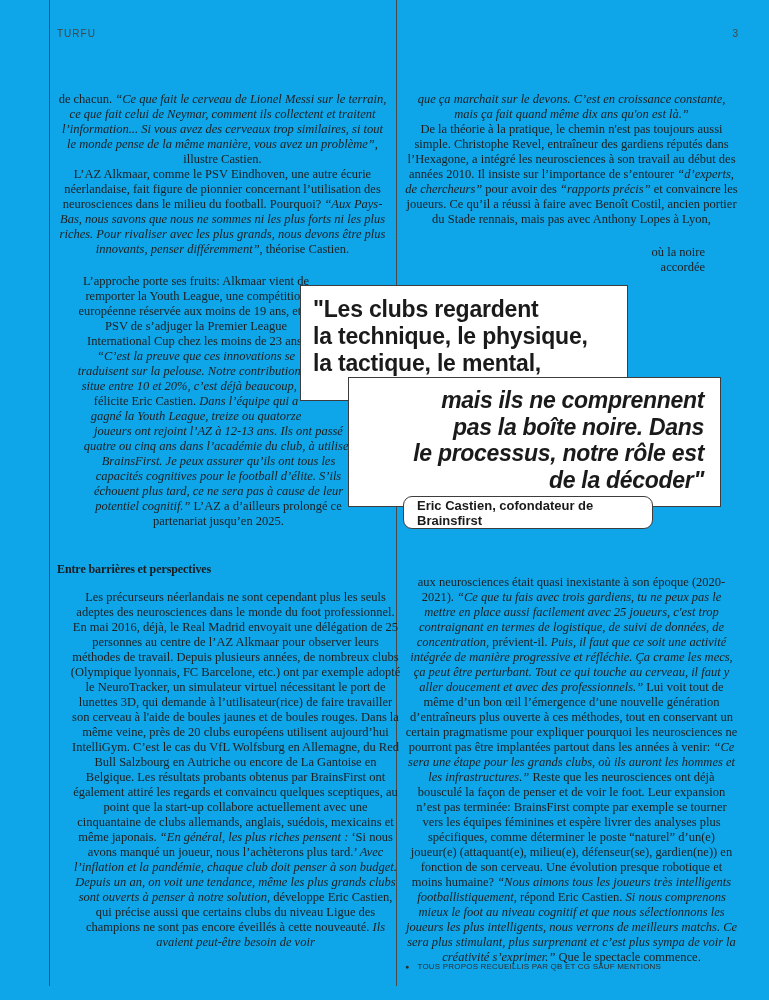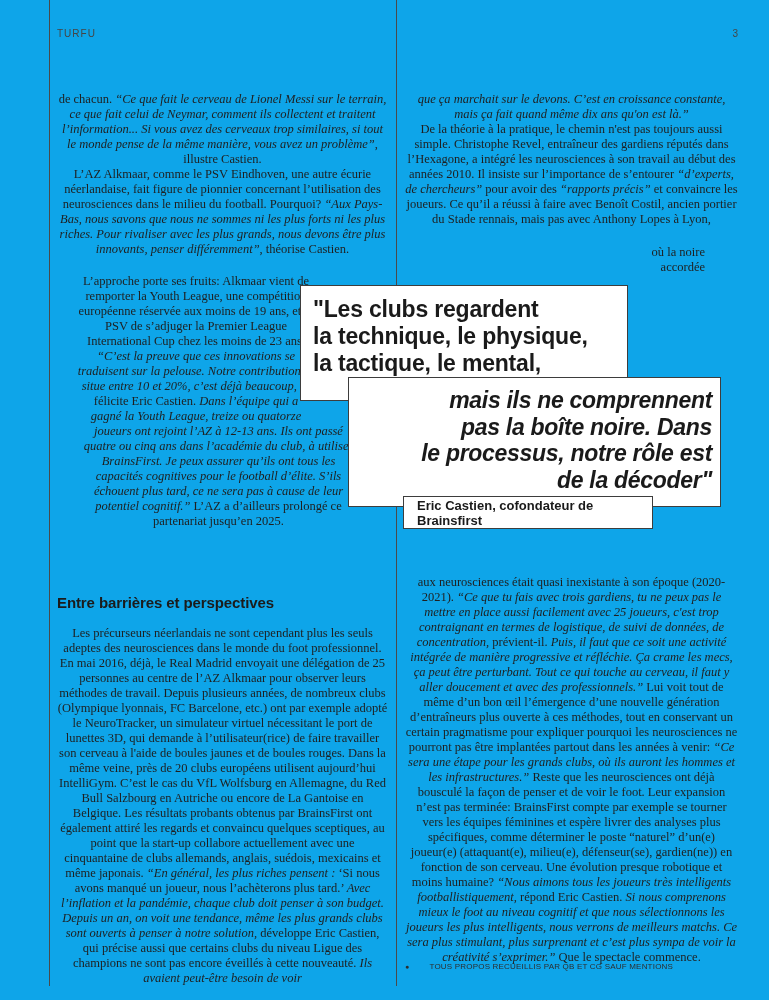--- a/index.html
+++ b/index.html
@@ -29,63 +29,62 @@
     text-align:center;
     z-index:1;
   }
   .body-text .para{margin:0;}
   .body-text .it{font-style:italic;}
 
   #left-a{left:57px;top:92px;width:331px;}
   #left-b{left:57px;top:274px;width:331px;max-height:292px;overflow:hidden;margin-left:20px;}
   #left-b .sp1{float:right;width:93px;height:150px;}
   #left-b .sp2{float:right;clear:right;width:48px;height:142px;}
-  #left-c{left:57px;top:590px;width:331px;max-height:396px;overflow:hidden;margin-top:36px;}
+  #left-c{left:70px;top:590px;width:331px;max-height:396px;overflow:hidden;}
 
   #subhead{
     position:absolute;left:57px;top:562px;width:331px;
-    font-family:Liberation Sans, sans-serif;
-    font-weight:700;font-size:15px;color:#1b1b1b;letter-spacing:-0.1px;
+    font-family:Liberation Serif, serif;
+    font-weight:700;font-size:12px;color:#1b1b1b;letter-spacing:-0.1px;
     z-index:1;
-    margin-top:32px;
   }
 
   #right-a{left:405px;top:92px;width:333px;max-height:154px;overflow:hidden;}
   #wrap-frag{left:575px;top:245px;width:130px;text-align:right;white-space:pre-line;}
   #right-c{left:405px;top:575px;width:333px;max-height:418px;overflow:hidden;}
 
   #footnote{
     position:absolute;left:405px;top:962px;
     font-family:"Liberation Sans",sans-serif;
     font-size:8px;color:#2d2d2d;letter-spacing:0.2px;
-    display:flex;align-items:center;gap:20px;
+    display:flex;align-items:center;gap:8px;
     z-index:1;
   }
   #footnote .dot{font-size:7px;line-height:8px;}
 
   .qbox{
     position:absolute;box-sizing:border-box;
     background:#ffffff;border:1px solid #3d3d3d;
     font-family:"Liberation Sans",sans-serif;
     color:#1a1a1a;white-space:pre-line;
   }
   #qbox1{
     left:300px;top:285px;width:328px;height:116px;z-index:2;
     padding:10px 12px;
     font-weight:700;font-size:23px;line-height:27px;letter-spacing:-0.2px;
   }
   #qbox2{
     left:348px;top:377px;width:373px;height:130px;z-index:3;
-    padding:9px 8px 0 0;text-align:right;
+    padding:9px 16px 0 0;text-align:right;
     font-weight:700;font-style:italic;font-size:23px;line-height:26.5px;letter-spacing:-0.3px;
   }
   #qbox3{
     left:403px;top:496px;width:250px;height:33px;z-index:4;
     display:flex;align-items:center;padding-left:13px;
-    font-weight:700;font-size:13px;white-space:normal;
+    font-weight:700;font-size:13px;white-space:normal;border-radius:9px;
   }
 </style>
 </head>
 <body>
 
 <div id="page">
 
   <div class="rule" id="rule-left"></div>
   <div class="rule" id="rule-center"></div>
 

